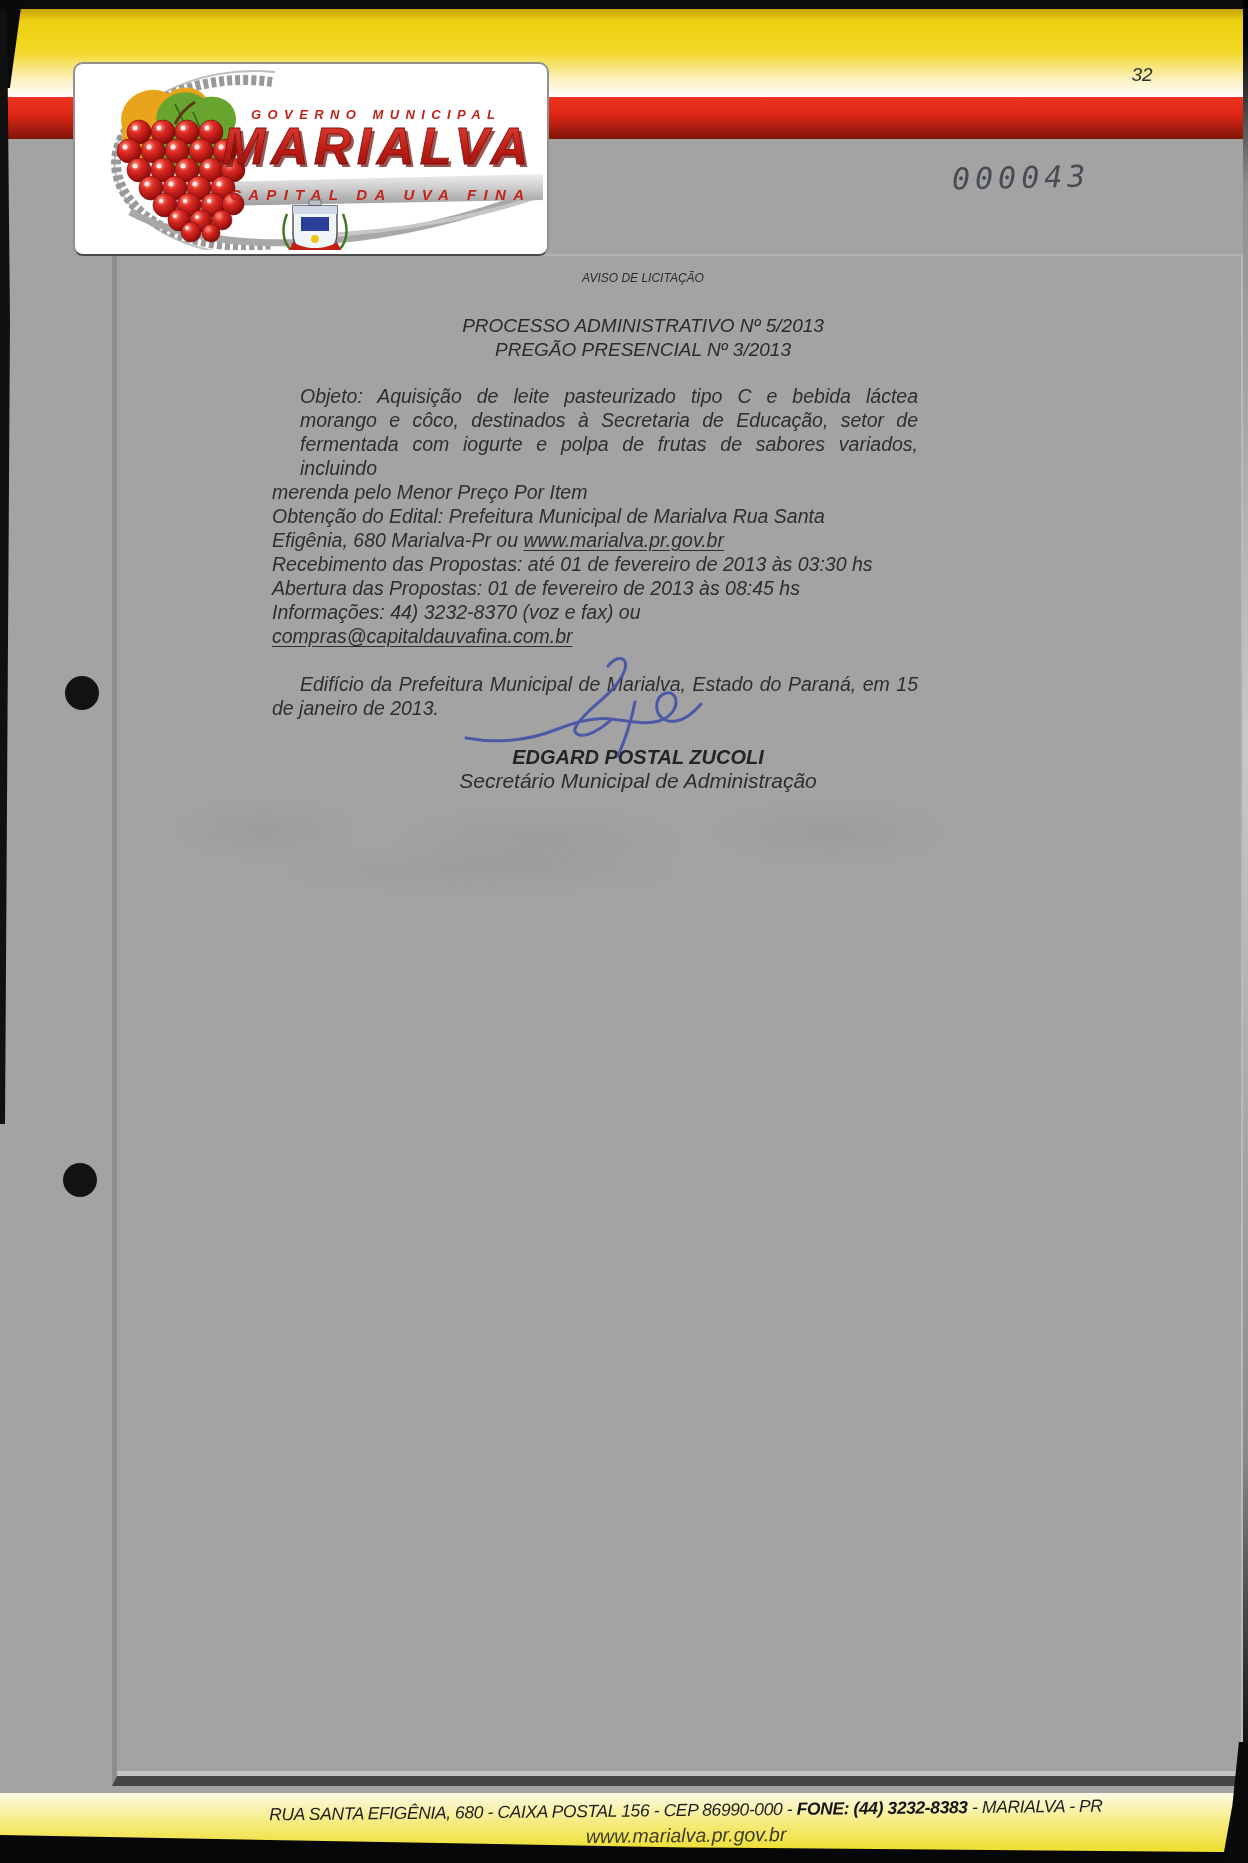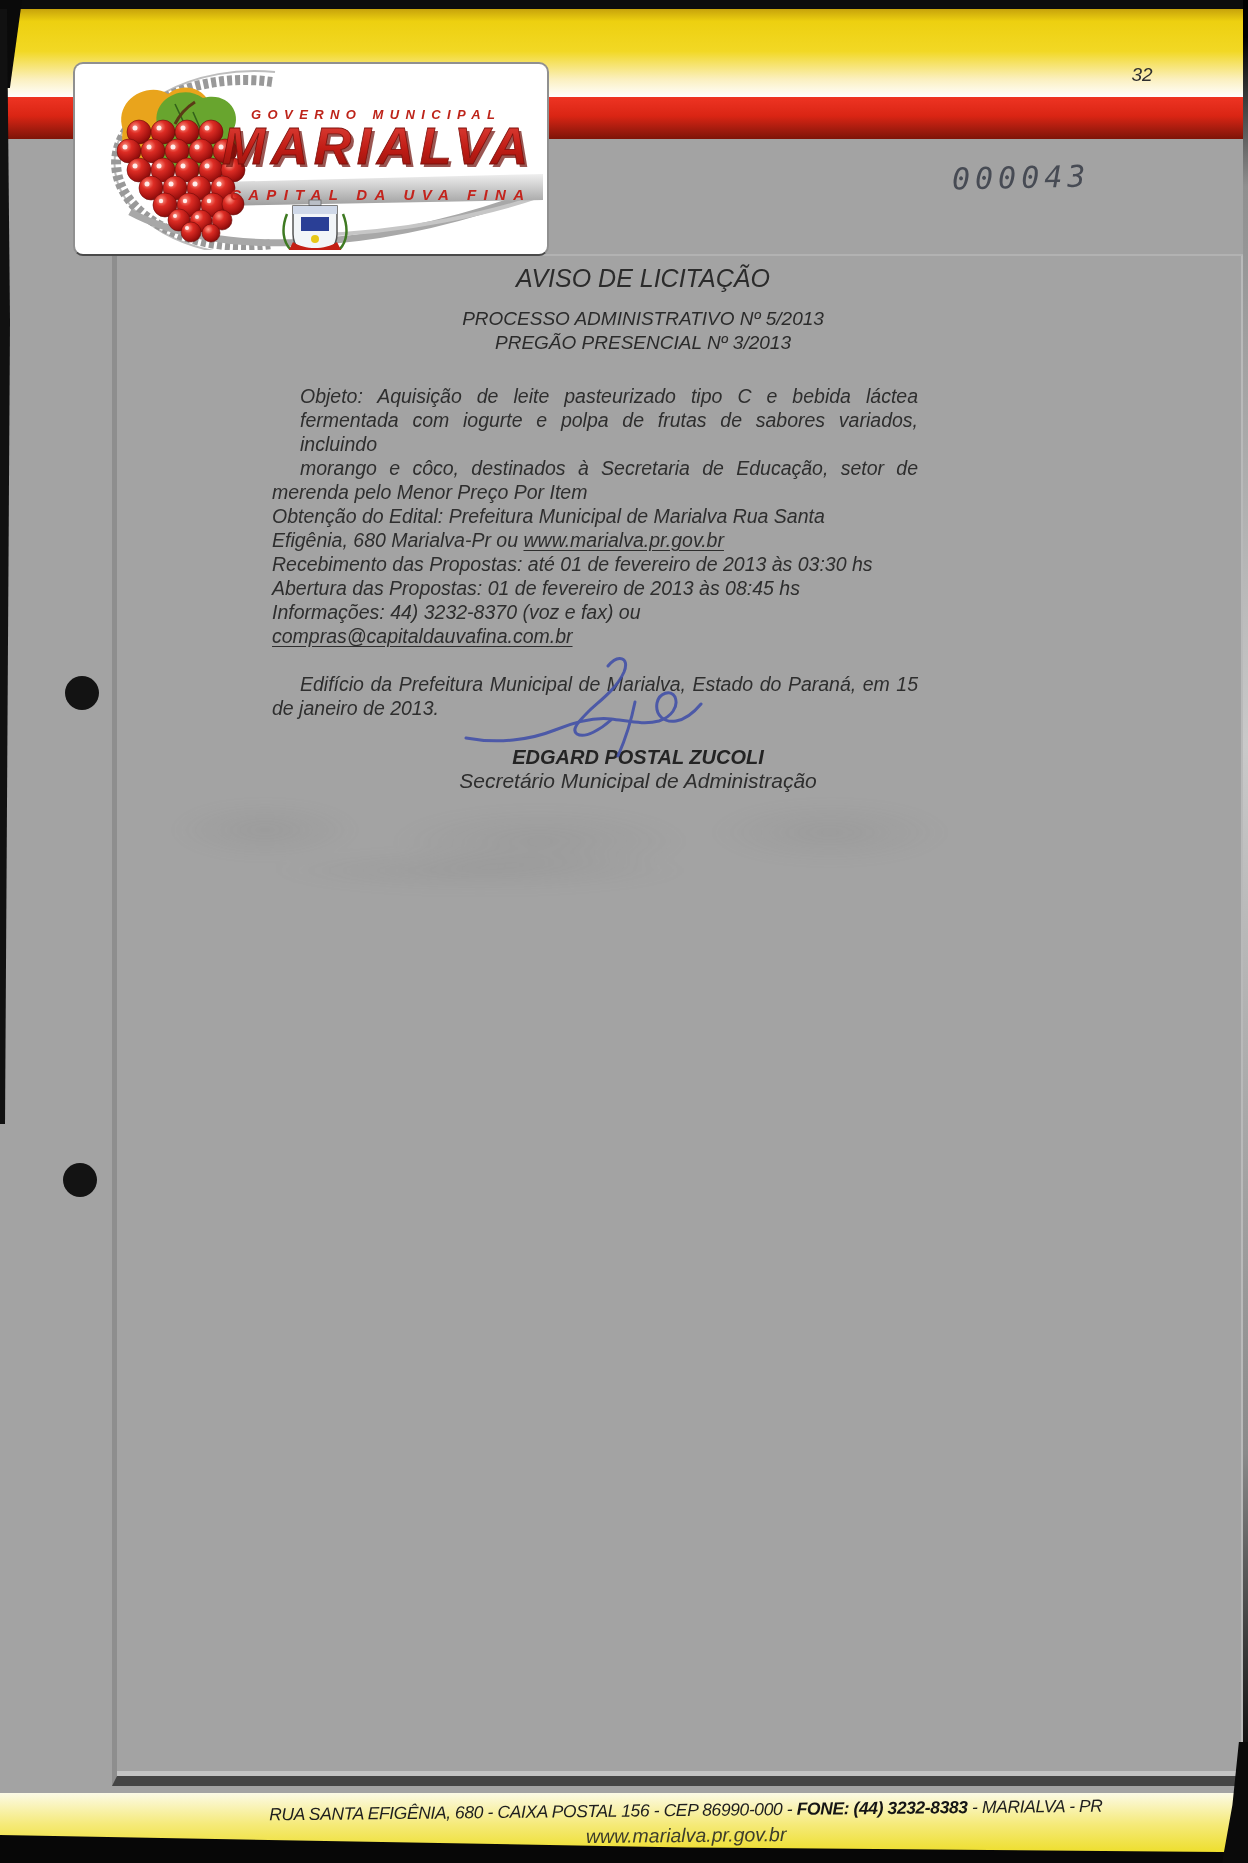--- a/index.html
+++ b/index.html
@@ -46,21 +46,21 @@
 
   
   .logo{left:73px;top:62px;width:472px;height:190px;z-index:3;
     background:#fff;border:2px solid #909090;border-bottom-color:#4a4a4a;
     border-radius:10px;overflow:hidden;}
   .logo svg{display:block;}
 
   
   .headings{left:275px;top:266px;width:736px;text-align:center;
     font-size:19px;line-height:24px;color:#2b2b2b;z-index:2;}
-  .doc-title{font-size:25px;margin-bottom:17px;}
+  .doc-title{font-size:12px;margin-bottom:24px;}
   .body-text{left:272px;top:384px;width:646px;font-size:19.5px;line-height:24px;
     color:#2e2e2e;z-index:2;}
   .bl{white-space:nowrap;}
   .jline{text-align:justify;text-align-last:justify;white-space:normal;margin-left:28px;}
   .blank{height:24px;}
   .ulink{text-decoration:underline;text-underline-offset:3px;}
   .sig-wrap{left:458px;top:650px;width:245px;height:110px;z-index:3;}
   .names{left:267px;top:745px;width:742px;text-align:center;z-index:2;}
   .signer-name{font-size:20px;font-weight:bold;line-height:24px;color:#242424;}
   .signer-title{font-size:21px;line-height:23px;color:#2e2e2e;}
@@ -201,22 +201,22 @@
   </div>
 
   <div class="abs headings">
     <div class="doc-title">AVISO DE LICITAÇÃO</div>
     <div>PROCESSO ADMINISTRATIVO Nº 5/2013</div>
     <div>PREGÃO PRESENCIAL Nº 3/2013</div>
   </div>
 
   <div class="abs body-text">
     <div class="jline">Objeto: Aquisição de leite pasteurizado tipo C e bebida láctea</div>
+    <div class="jline">morango e côco, destinados à Secretaria de Educação, setor de</div>
     <div class="jline">fermentada com iogurte e polpa de frutas de sabores variados, incluindo</div>
-    <div class="jline">morango e côco, destinados à Secretaria de Educação, setor de</div>
     <div class="bl">merenda pelo Menor Preço Por Item</div>
     <div class="bl">Obtenção do Edital: Prefeitura Municipal de Marialva Rua Santa</div>
     <div class="bl">
       <span>Efigênia, 680 Marialva-Pr ou </span><span class="ulink">www.marialva.pr.gov.br</span>
     </div>
     <div class="bl">Recebimento das Propostas: até 01 de fevereiro de 2013 às 03:30 hs</div>
     <div class="bl">Abertura das Propostas: 01 de fevereiro de 2013 às 08:45 hs</div>
     <div class="bl">Informações: 44) 3232-8370 (voz e fax) ou</div>
     <div class="bl ulink">compras@capitaldauvafina.com.br</div>
     <div class="blank"></div>

